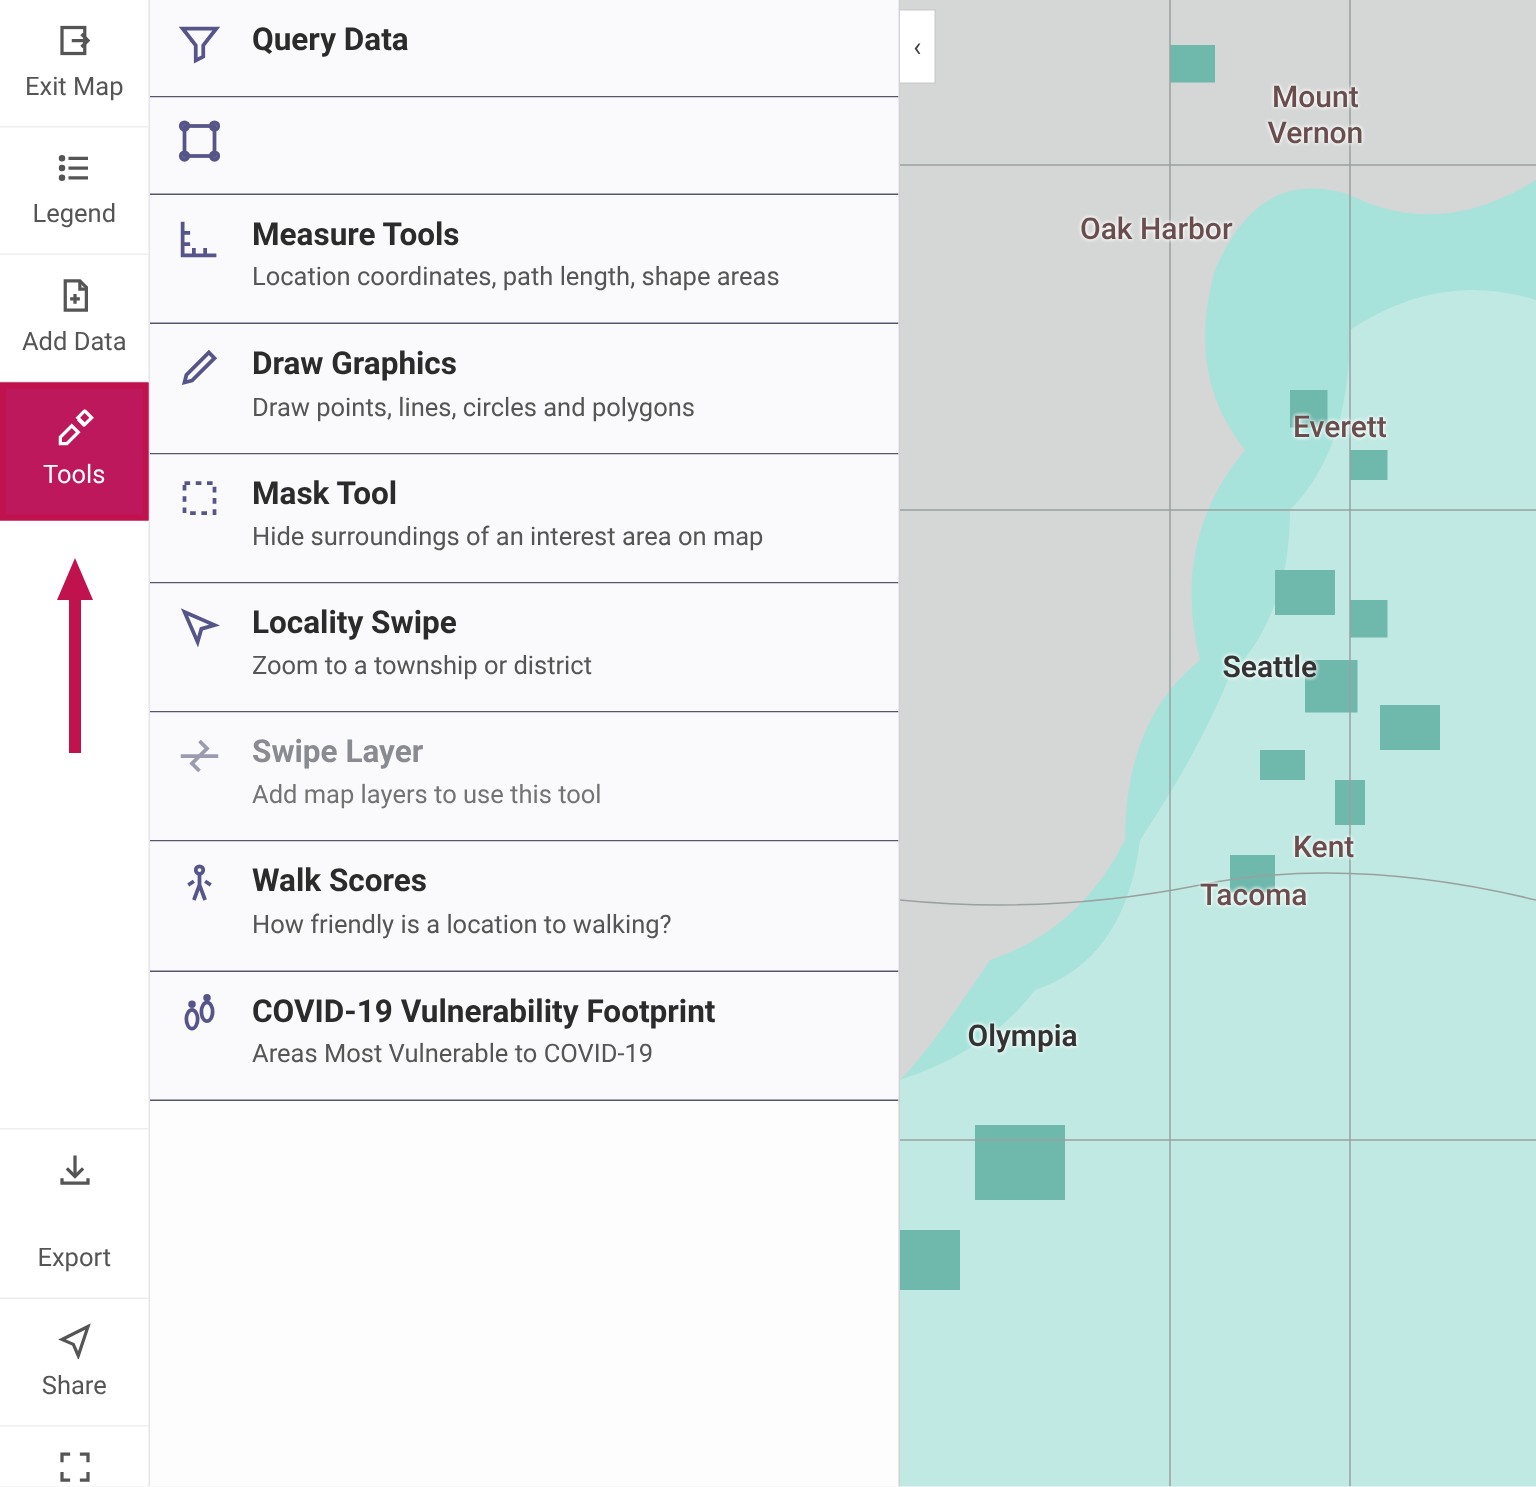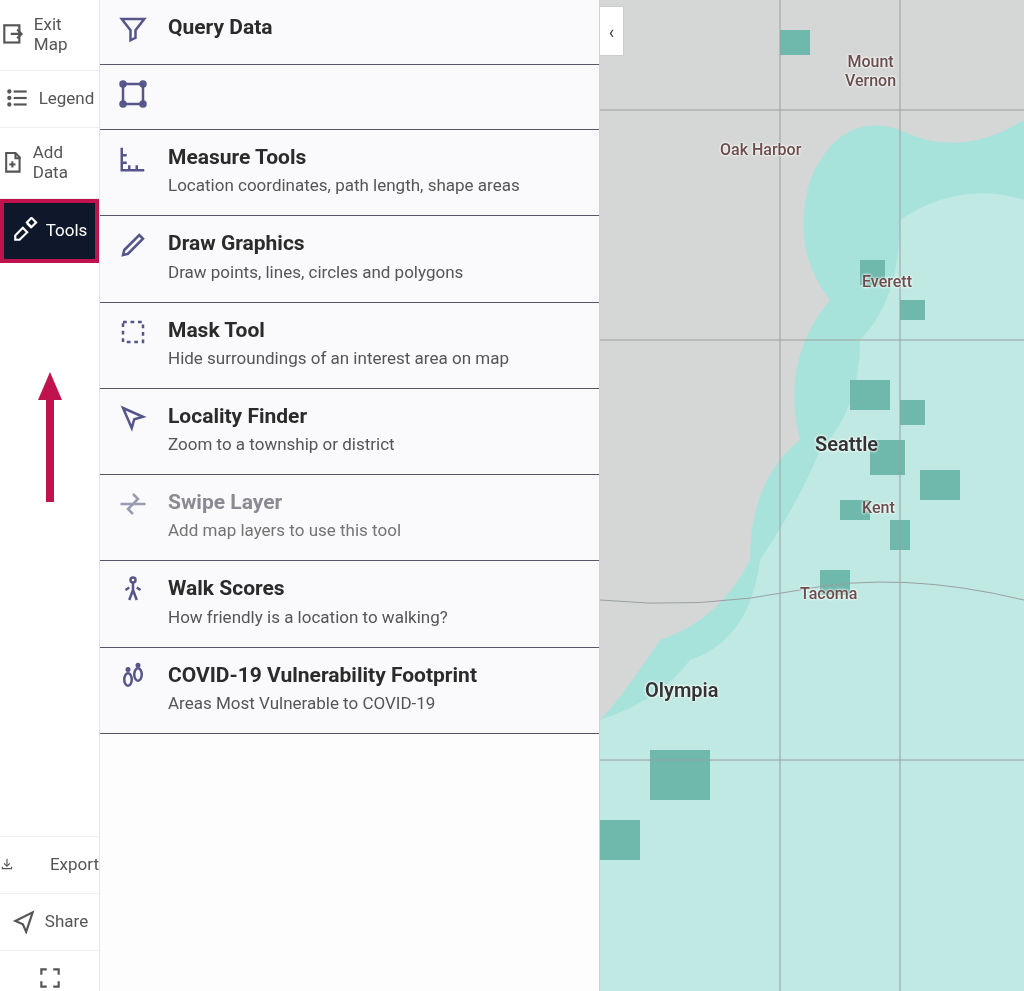--- a/index.html
+++ b/index.html
@@ -13,34 +13,34 @@
     background: #fff;
     border-right: 1px solid #e5e5ea;
     display: flex;
     flex-direction: column;
     align-items: center;
     position: relative;
   }
   .sidebar-item {
     width: 100%;
     display: flex;
-    flex-direction: row;
+    flex-direction: column;
     align-items: center;
     justify-content: center;
     padding: 14px 0 16px 0;
     gap: 8px;
     color: #555;
     cursor: pointer;
     border-bottom: 1px solid #eee;
   }
   .sidebar-item .label { font-size: 17px; color: #555; }
   .sidebar-item .icon { width: 26px; height: 26px; display:flex; align-items:center; justify-content:center; }
   .sidebar-item .icon svg { stroke: #555; fill: none; stroke-width: 2; }
   .sidebar-item.active {
-    background: #0f172a;
+    background: #be185d;
     border: 4px solid #c0134e;
   }
   .sidebar-item.active .label { color: #fff; font-size:17px; }
   .sidebar-item.active .icon svg { stroke: #fff; }
 
   .sidebar-spacer { flex: 1; }
 
   
   .arrow-annot {
     position: absolute;
@@ -87,21 +87,21 @@
     position: relative;
     background: #b9e6e0;
     overflow:hidden;
   }
   .map-area svg.map-svg {
     position:absolute; inset:0; width:100%; height:100%;
   }
   .map-label {
     position: absolute;
     color: #6a4d4d;
-    font-size: 16px;
+    font-size: 20px;
     font-weight: 500;
     text-shadow: 0 0 3px #fff, 0 0 3px #fff;
     white-space: nowrap;
   }
   .map-label.big { font-size: 20px; color:#333; font-weight:600; }
 
   .collapse-btn {
     position: absolute;
     top: 6px; left: 0px;
     width: 24px; height: 50px;
@@ -264,21 +264,21 @@
     </div>
   </div>
 
   <div class="tool-item">
     <span class="tool-icon">
       <svg viewBox="0 0 24 24">
           <path d="M4 4l16 7-7 2-2 7-7-16z"></path>
         </svg>
     </span>
     <div class="tool-text">
-      <div class="title">Locality Finder</div>
+      <div class="title">Locality Swipe</div>
       <div class="desc">Zoom to a township or district</div>
     </div>
   </div>
 
   <div class="tool-item disabled">
     <span class="tool-icon">
       <svg viewBox="0 0 24 24">
           <path d="M12 4l4 4-4 4M12 20l-4-4 4-4"></path>
           <line x1="2" y1="12" x2="22" y2="12"></line>
         </svg>
@@ -353,16 +353,16 @@
   </svg>
 
   <div class="collapse-btn">
     <span>‹</span>
   </div>
 
   <div class="map-label" style="left:245px; top:52px; text-align:center;">Mount<br>Vernon</div>
   <div class="map-label" style="left:120px; top:140px;">Oak Harbor</div>
   <div class="map-label" style="left:262px; top:272px;">Everett</div>
   <div class="map-label big" style="left:215px; top:432px;">Seattle</div>
-  <div class="map-label" style="left:262px; top:498px;">Kent</div>
+  <div class="map-label" style="left:262px; top:552px;">Kent</div>
   <div class="map-label" style="left:200px; top:584px;">Tacoma</div>
   <div class="map-label big" style="left:45px; top:678px;">Olympia</div>
 </div>
 
 </body></html>

